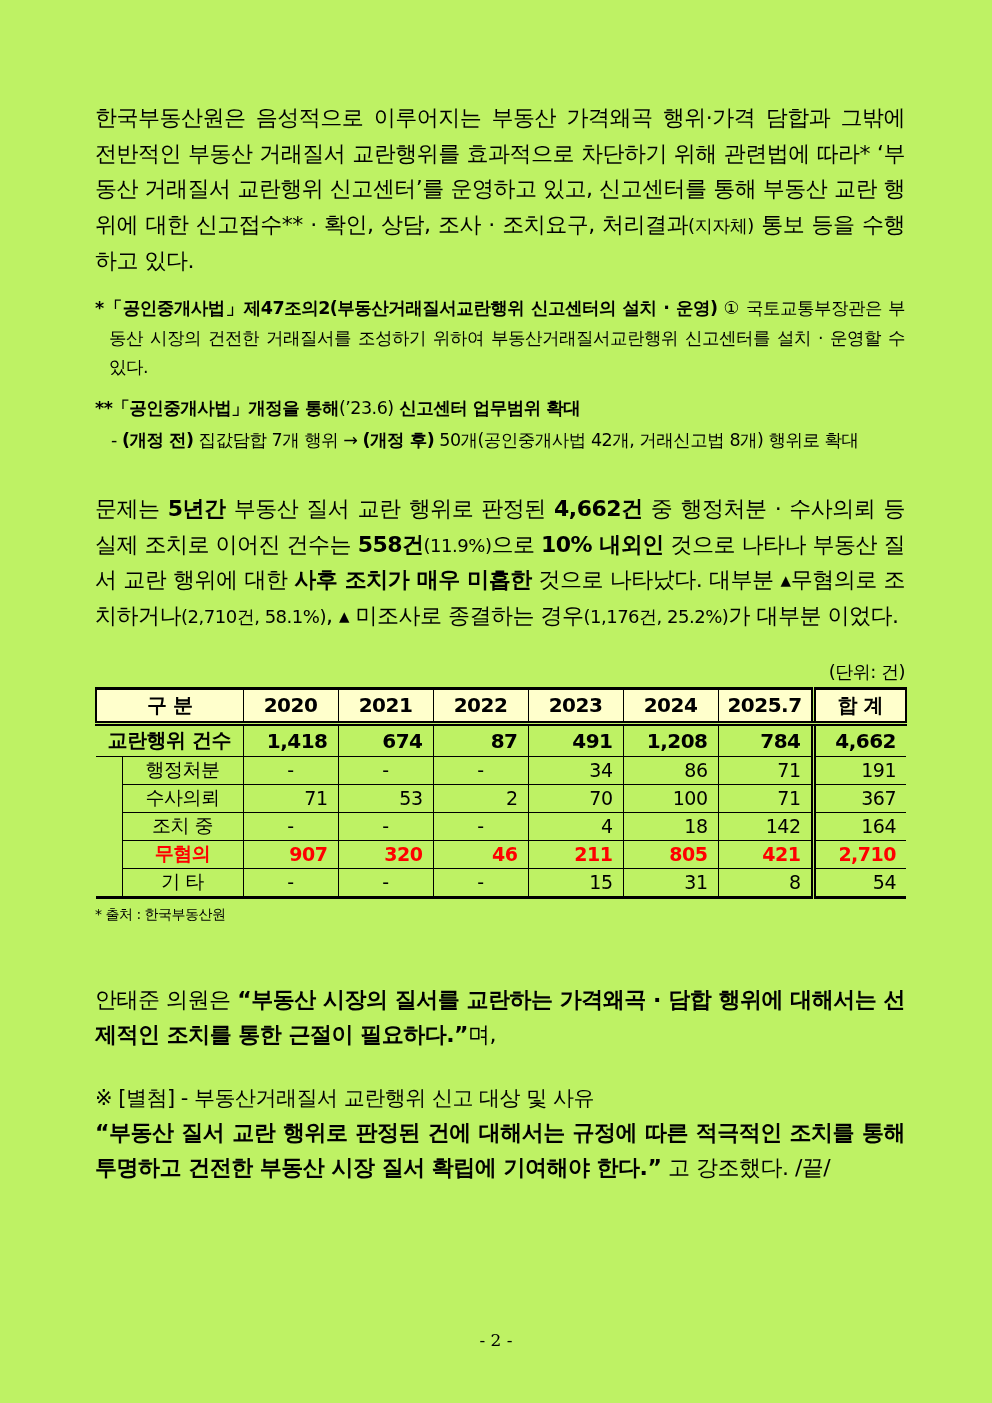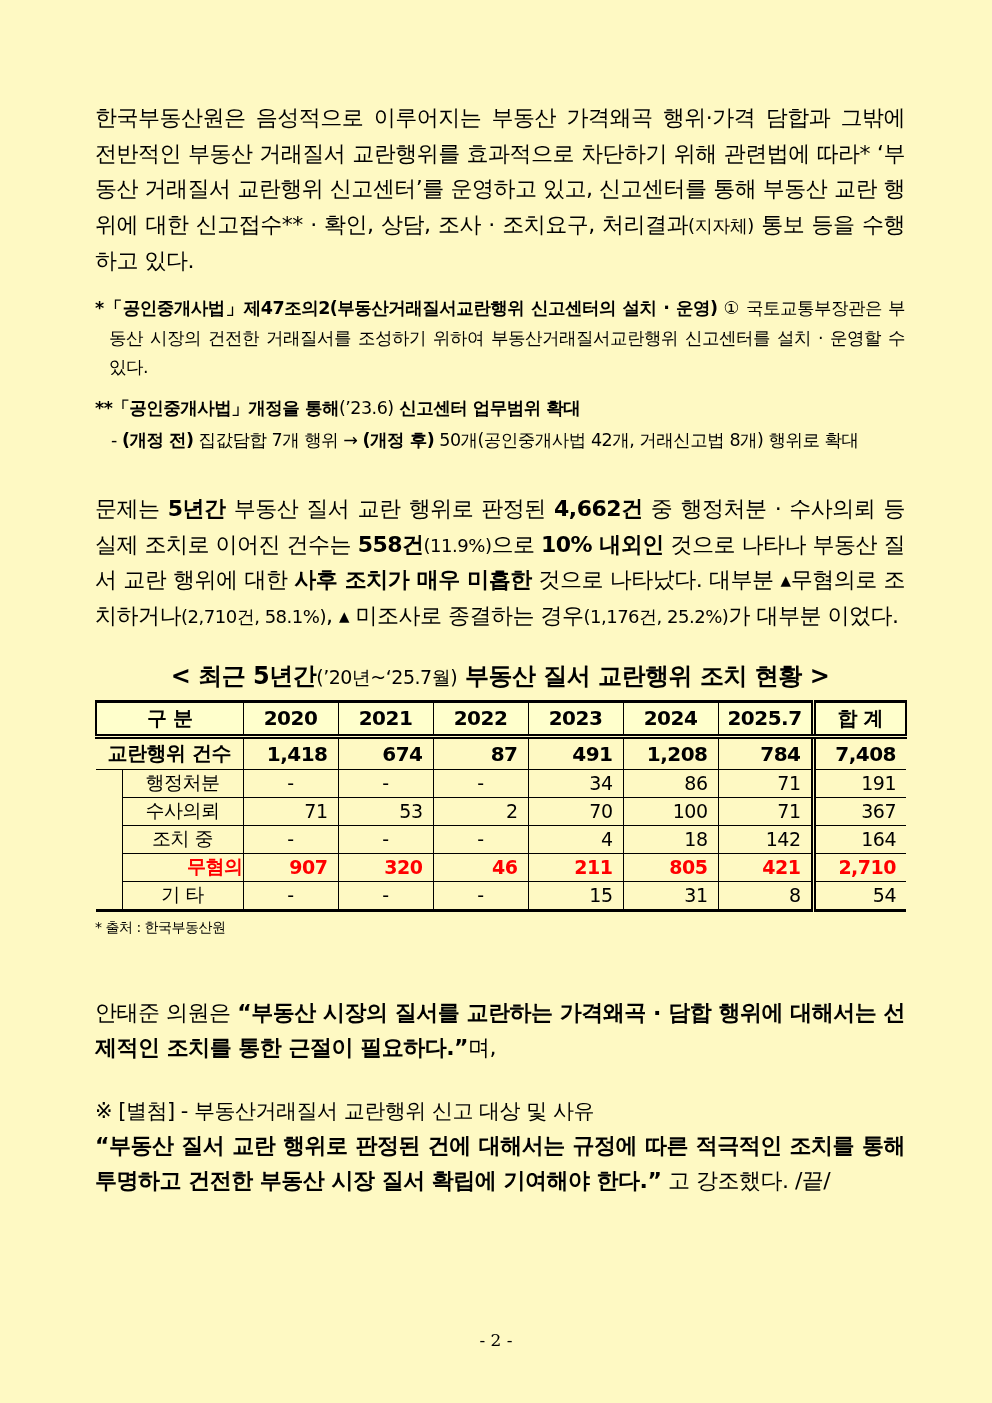--- a/index.html
+++ b/index.html
@@ -1,19 +1,19 @@
 <!DOCTYPE html>
 <html><head>
 <meta charset="utf-8">
 <style>
   html,body{margin:0;padding:0;background:#ffffff;}
   .page{
     position:relative;
     width:992px;height:1403px;
-    background:#fef9c3;
+    background:#bef264;
     font-family:"DejaVu Sans","Liberation Sans",sans-serif;
     color:#000;
     overflow:hidden;
   }
   .content{padding:100px 87px 0 95px;width:810px;box-sizing:content-box;}
   .para{
     font-size:22px;line-height:1.62;text-align:justify;
     letter-spacing:-0.5px;margin:0;
   }
   .para .b{font-weight:bold;}
@@ -53,21 +53,21 @@
     border:none;border-bottom:1.5px solid #000;
     height:27px;font-size:19px;letter-spacing:-0.5px;
   }
   tbody td.spacer{border:none;border-bottom:none;}
   tbody td.c{border-left:1.5px solid #000;}
   tbody td.col-total{border-left:5px double #000;}
   tbody tr.total td{font-weight:bold;font-size:20px;height:30px;}
   tbody td.lbl-total,tbody td.lbl{text-align:center;}
   tbody td.num{text-align:right;padding-right:10px;}
   tbody td.num.dash{text-align:center;padding-right:0;}
-  tbody tr.sub-red td.lbl,tbody tr.sub-red td.num{color:#FF0000;font-weight:bold;text-align:right;}
+  tbody tr.sub-red td.lbl,tbody tr.sub-red td.num{color:#FF0000;font-weight:bold;}
   tbody tr.last td{border-bottom:3px solid #000;}
   tbody tr.last td.spacer{border-bottom:3px solid #000;}
   .source{font-size:14px;margin-top:7px;margin-bottom:58px;letter-spacing:-0.5px;}
   #p3{margin-bottom:28px;}
   #p4{margin-bottom:40px;}
   .attach{font-size:21px;}
   .page-number{
     position:absolute;left:0;top:1330px;width:992px;
     text-align:center;font-size:17px;
     font-family:"DejaVu Serif","Liberation Serif",serif;
@@ -82,21 +82,21 @@
     <p class="para" id="p1"><span>한국부동산원은 음성적으로 이루어지는 부동산 가격왜곡 행위·가격 담합과 그밖에 전반적인 부동산 거래질서 교란행위를 효과적으로 차단하기 위해 관련법에 따라* ‘부동산 거래질서 교란행위 신고센터’를 운영하고 있고, 신고센터를 통해 부동산 교란 행위에 대한 신고접수** · 확인, 상담, 조사 · 조치요구, 처리결과</span><span class="sm">(지자체)</span><span> 통보 등을 수행하고 있다.</span></p>
 
     <div class="footnotes">
       <p class="footnote fn1"><span class="b">*「공인중개사법」제47조의2(부동산거래질서교란행위 신고센터의 설치 · 운영)</span><span> ① 국토교통부장관은 부동산 시장의 건전한 거래질서를 조성하기 위하여 부동산거래질서교란행위 신고센터를 설치 · 운영할 수 있다.</span></p>
       <p class="footnote fn2"><span class="b">**「공인중개사법」개정을 통해</span><span>(’23.6)</span><span class="b"> 신고센터 업무범위 확대</span></p>
       <p class="footnote fn2b"><span>- </span><span class="b">(개정 전)</span><span> 집값담합 7개 행위 → </span><span class="b">(개정 후)</span><span> 50개(공인중개사법 42개, 거래신고법 8개) 행위로 확대</span></p>
     </div>
 
     <p class="para" id="p2"><span>문제는 </span><span class="b">5년간</span><span> 부동산 질서 교란 행위로 판정된 </span><span class="b">4,662건</span><span> 중 행정처분 · 수사의뢰 등 실제 조치로 이어진 건수는 </span><span class="b">558건</span><span class="sm">(11.9%)</span><span>으로 </span><span class="b">10% 내외인</span><span> 것으로 나타나 부동산 질서 교란 행위에 대한 </span><span class="b">사후 조치가 매우 미흡한</span><span> 것으로 나타났다. 대부분 </span><span class="tri">▲</span><span>무혐의로 조치하거나</span><span class="sm">(2,710건, 58.1%)</span><span>, </span><span class="tri">▲</span><span> 미조사로 종결하는 경우</span><span class="sm">(1,176건, 25.2%)</span><span>가 대부분 이었다.</span></p>
 
-    <h2 class="table-title"><span class="b">&lt; 최근 5년간</span><span class="sm">(’20년~‘25.7월)</span><span class="b"> 부동산 질서 교란행위 조치 현황 &gt;</span></h2>
+    <div class="unit">(단위: 건)</div>
 
     <table class="report">
       <colgroup>
         <col style="width:26px">
           <col style="width:121px">
         <col style="width:95px">
           <col style="width:95px">
           <col style="width:95px">
         <col style="width:95px">
           <col style="width:95px">
@@ -117,21 +117,21 @@
       </thead>
       <tbody id="body-rows">
           <tr class="total">
             <td colspan="2" class="lbl-total">교란행위 건수</td>
             <td class="num c">1,418</td>
             <td class="num c">674</td>
             <td class="num c">87</td>
             <td class="num c">491</td>
             <td class="num c">1,208</td>
             <td class="num c">784</td>
-            <td class="num c col-total">7,408</td>
+            <td class="num c col-total">4,662</td>
           </tr>
           <tr class="sub">
             <td class="spacer"></td>
             <td class="lbl c">행정처분</td>
             <td class="num c dash">-</td>
             <td class="num c dash">-</td>
             <td class="num c dash">-</td>
             <td class="num c">34</td>
             <td class="num c">86</td>
             <td class="num c">71</td>

